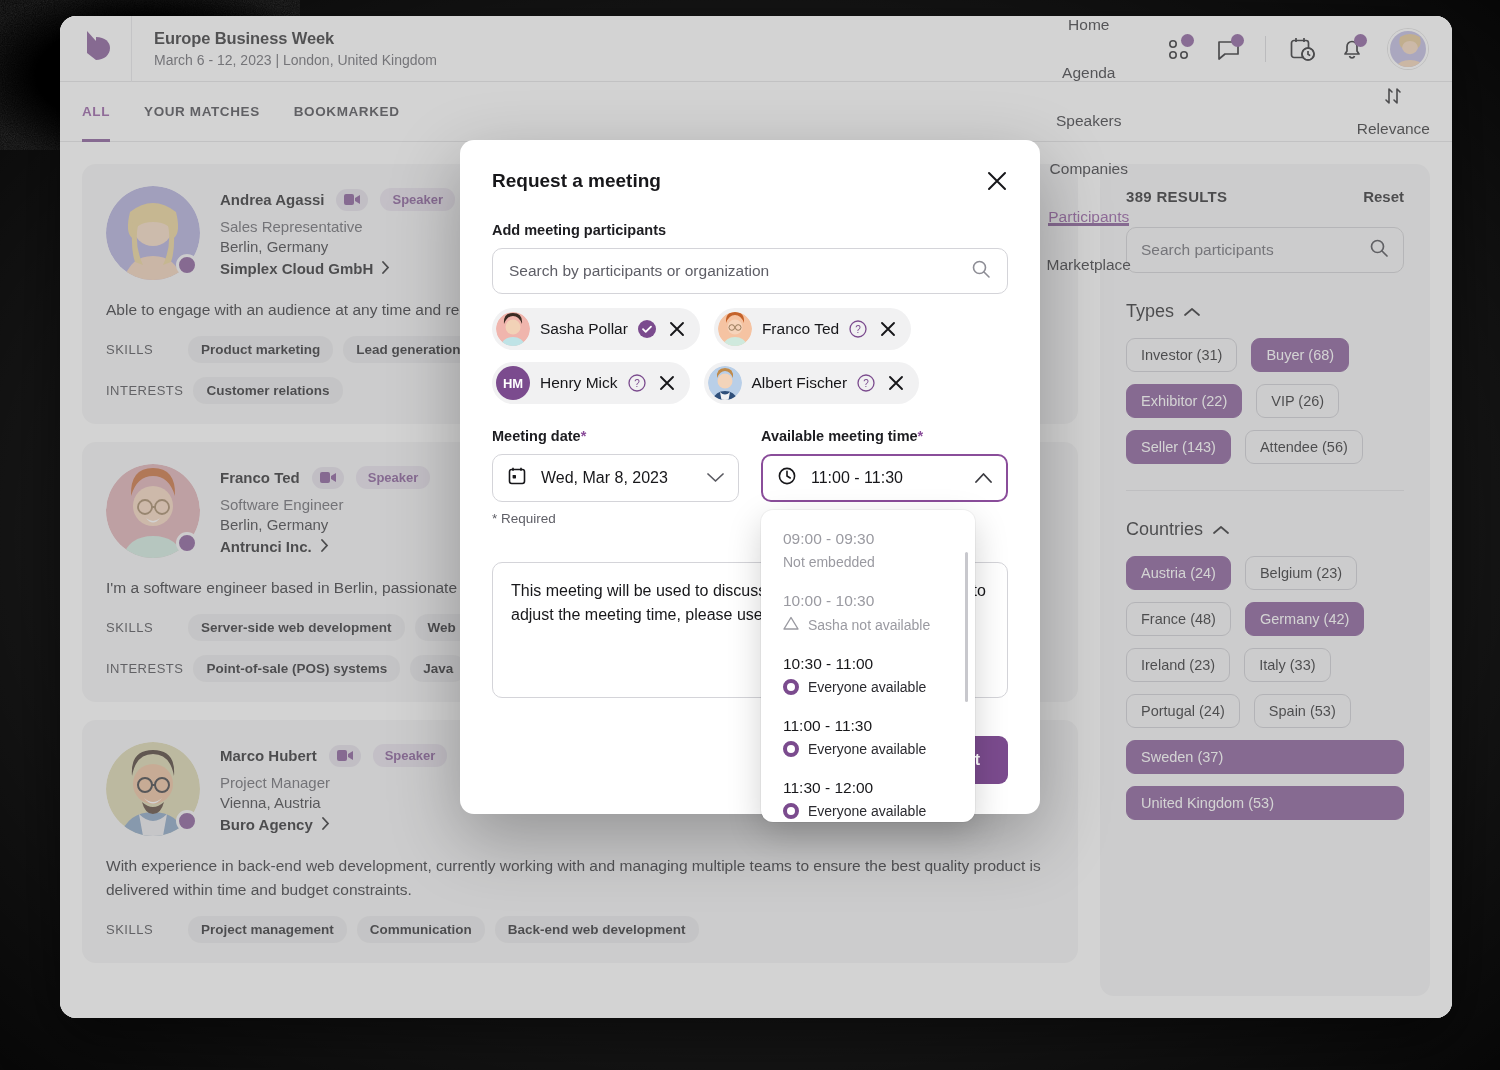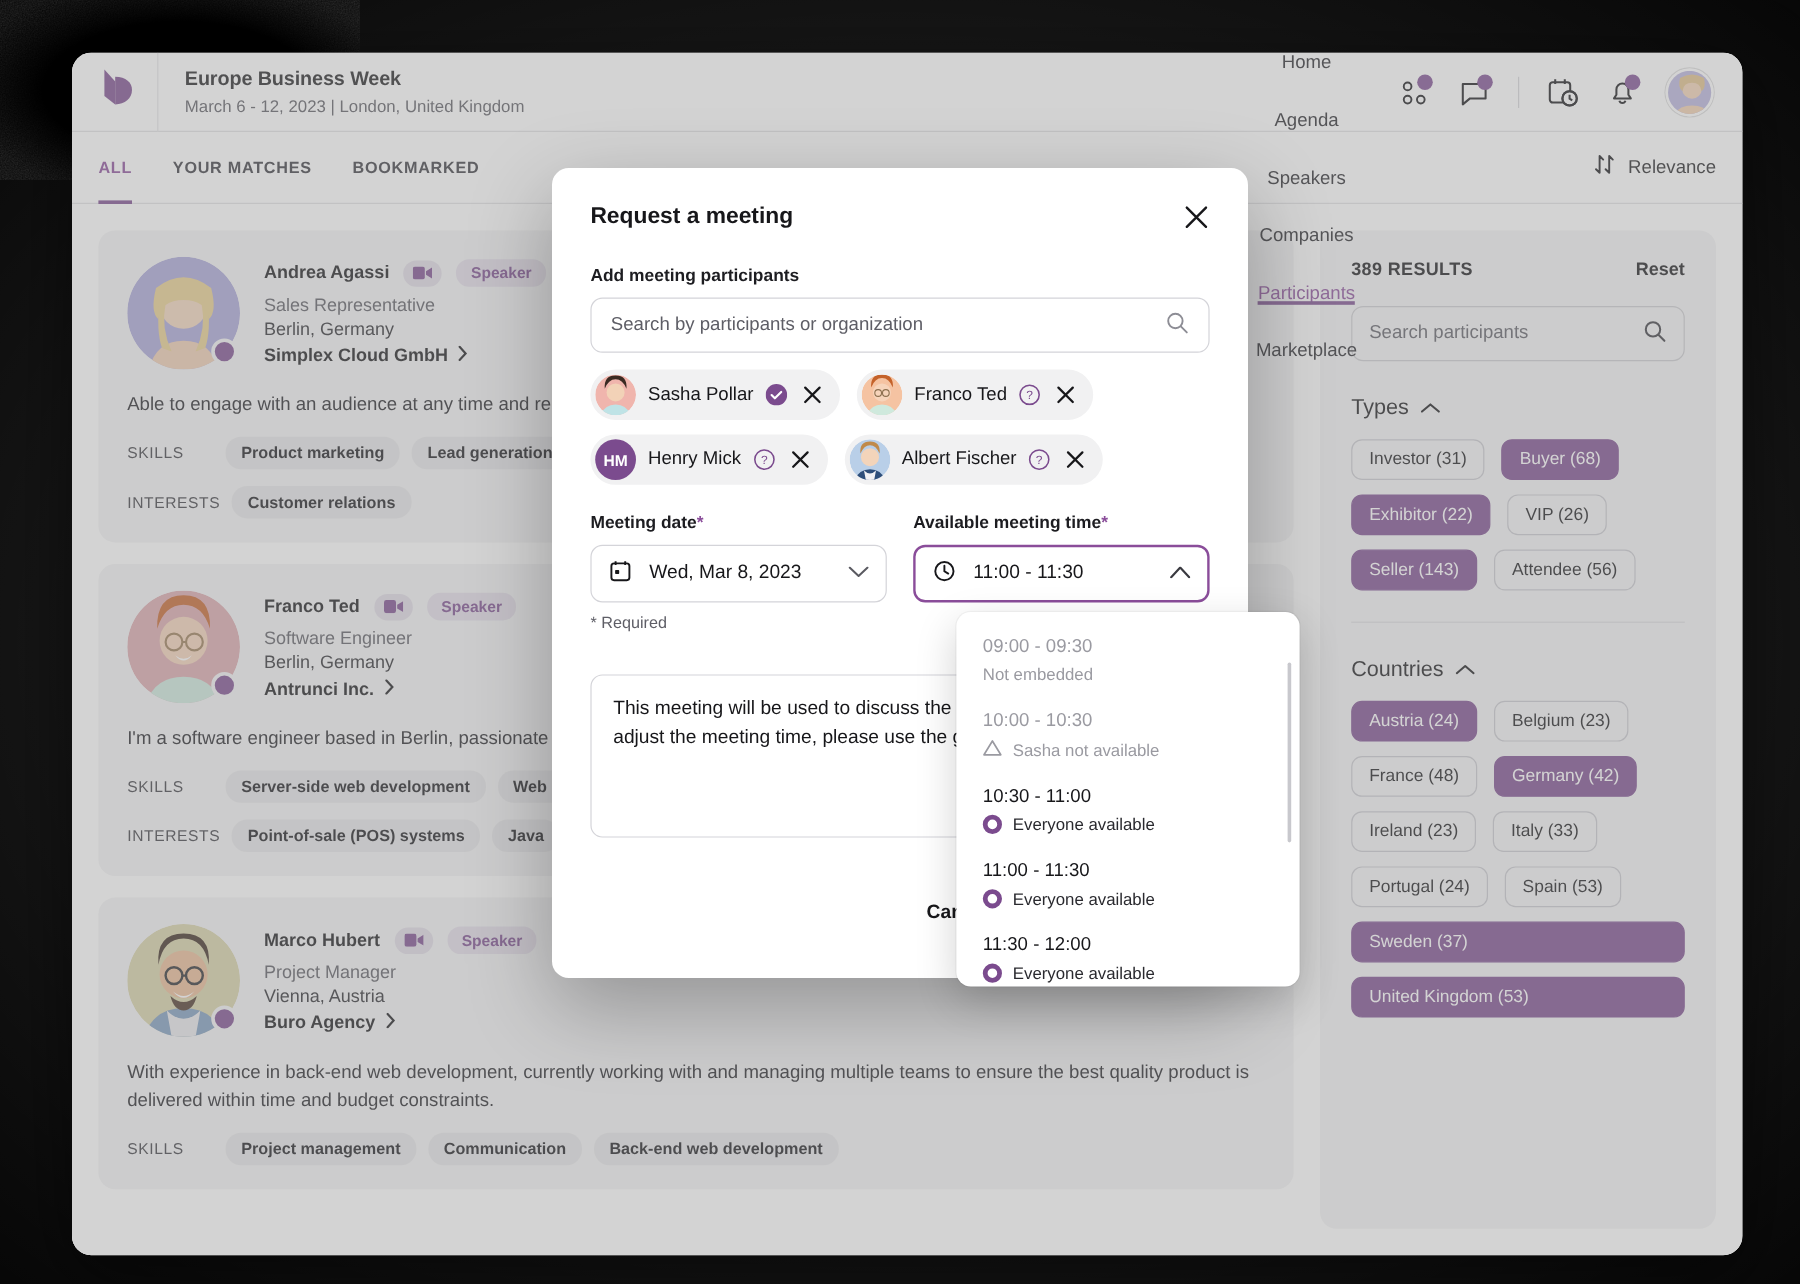--- a/index.html
+++ b/index.html
@@ -15,21 +15,21 @@
     position: absolute; inset: 0;
     background:
       radial-gradient(ellipse 105% 105% at 50% 50%, rgba(255,255,255,0.13) 0%, rgba(255,255,255,0.08) 40%, rgba(0,0,0,0) 72%),
       #050505;
   }
   #noise { position:absolute; inset:0; opacity:.5; pointer-events:none; }
 
   
   #app {
     position: absolute;
-    left: 60px; top: 44px; width: 1392px; height: 1002px;
+    left: 60px; top: 16px; width: 1392px; height: 1002px;
     background: #fff;
     border-radius: 16px;
     overflow: hidden;
     box-shadow: 0 18px 60px rgba(0,0,0,.55);
   }
   
   #dim {
     position: absolute; inset: 0; background: rgba(150,150,150,.42);
     z-index: 40; pointer-events: none;
   }
@@ -78,21 +78,21 @@
   }
   .tab {
     font-size: 13.5px; font-weight: 700; letter-spacing: .6px; color: #3a3a40;
     margin-right: 34px; height: 60px; display:flex; align-items:center;
     position: relative; cursor:pointer;
   }
   .tab.active { color: #8a4d9a; }
   .tab.active:after { content:""; position:absolute; left:0; right:0; bottom:0; height:3px; background:#7b4b8e; }
   .sortbtn {
     margin-left:auto; display:flex; align-items:center; gap:10px;
-    font-size: 15.5px; color:#1f1f22; cursor:pointer;
+    font-size: 15.5px; color:#1f1f22; cursor:pointer;flex-direction:column;
   }
 
   
   .body { display:flex; height: 876px; background:#fff; }
   .cards { flex: 1; padding: 22px; display:flex; flex-direction:column; gap: 18px; overflow:hidden; }
   .card {
     background: #f3f3f4; border-radius: 14px; padding: 22px 24px 20px 24px;
   }
   .card-head { display:flex; gap: 20px; }
   .pf-wrap { position:relative; width: 94px; height: 94px; flex: 0 0 94px; }
@@ -203,24 +203,24 @@
     margin-top: 10px; height: 48px; border:1px solid #d4d4d9; border-radius: 10px;
     display:flex; align-items:center; padding: 0 14px; gap: 14px; cursor:pointer;
     background:#fff;
   }
   .fselect.active { border: 2px solid #8a4d9a; }
   .fsel-text { font-size: 16px; color:#17171a; }
   .fsel-caret { margin-left:auto; color:#5a5a61; }
   .reqnote { font-size: 13.5px; color:#5e5e66; margin-top: 9px; }
 
   .tdrop {
-    position: absolute; z-index: 70; left: 0; top: 82px; width: 286px;
+    position: absolute; z-index: 70; left: 0; top: 82px; width: 214px;
     background:#fff; border-radius: 12px;
     box-shadow: 0 12px 34px rgba(0,0,0,.18), 0 0 0 1px rgba(0,0,0,.04);
-    padding: 20px 0 16px 0; max-height: 312px; overflow: hidden; margin-left: 36px;
+    padding: 20px 0 16px 0; max-height: 312px; overflow: hidden;
   }
   .tdrop-inner { padding: 0 22px; }
   .tslot { margin-bottom: 22px; }
   .tslot:last-child { margin-bottom: 2px; }
   .tslot-time { font-size: 15.5px; color:#17171a; }
   .tslot.dis .tslot-time { color:#9a9aa1; }
   .tslot-sub { display:flex; align-items:center; gap:9px; margin-top: 6px; font-size:14px; color:#2a2a2f; }
   .tslot.dis .tslot-sub { color:#9a9aa1; }
   .radio-on {
     width: 16px; height:16px; border-radius:50%; border: 4.5px solid #7b4b8e; background:#fff;

